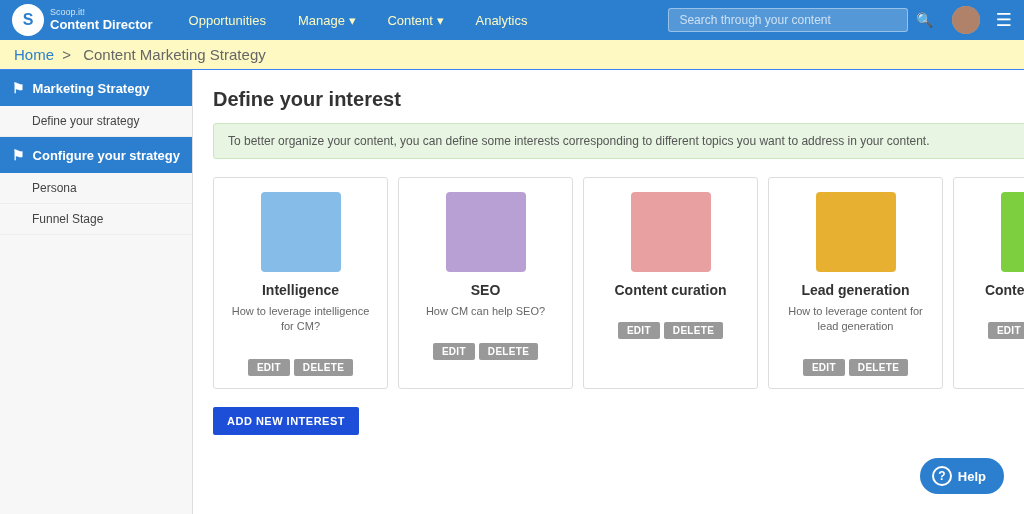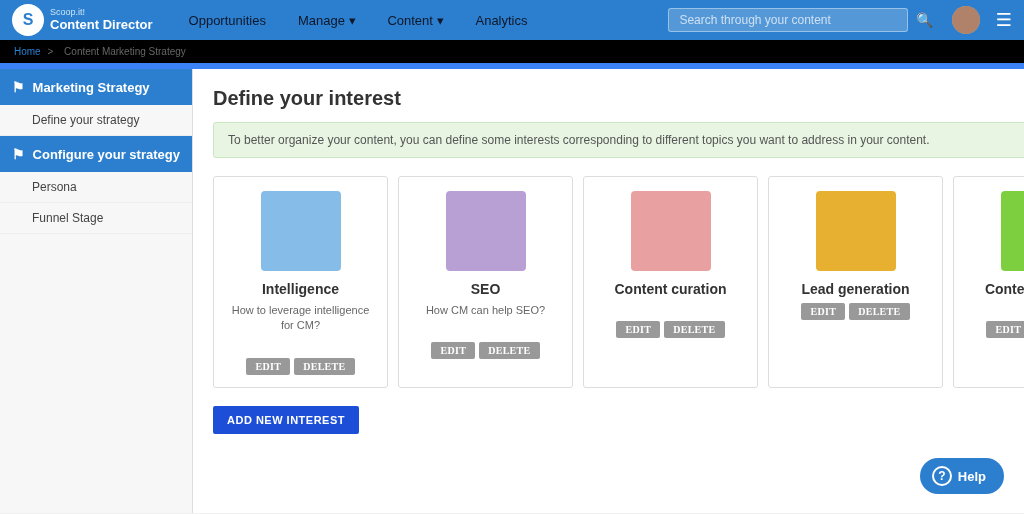--- a/index.html
+++ b/index.html
@@ -19,37 +19,37 @@
     }
     .logo-icon {
       width: 32px; height: 32px; background: white; border-radius: 50%; display: flex; align-items: center; justify-content: center;
     }
     .logo-icon-inner { font-size: 16px; font-weight: bold; color: #2b7fce; }
     .logo-text { line-height: 1.1; }
     .logo-text .line1 { font-size: 9px; color: #cce4f7; font-weight: normal; }
     .logo-text .line2 { font-size: 13px; color: white; font-weight: bold; }
     .nav-items { display: flex; align-items: center; gap: 0; flex: 1; }
     .nav-item {
-      color: #0f172a; font-size: 13px; padding: 0 16px; height: 40px; display: flex; align-items: center; gap: 4px; cursor: pointer; white-space: nowrap;
+      color: #fef9c3; font-size: 13px; padding: 0 16px; height: 40px; display: flex; align-items: center; gap: 4px; cursor: pointer; white-space: nowrap;
     }
     .nav-search {
       margin-left: auto; display: flex; align-items: center; gap: 8px;
     }
     .search-box {
       background: rgba(255,255,255,0.2); border: 1px solid rgba(255,255,255,0.4); border-radius: 3px;
       padding: 4px 10px; color: white; font-size: 12px; width: 240px; outline: none;
     }
     .search-box::placeholder { color: rgba(255,255,255,0.7); }
     .search-btn { background: none; border: none; color: white; cursor: pointer; font-size: 14px; }
     .nav-avatar { width: 28px; height: 28px; border-radius: 50%; background: #c0a080; margin-left: 10px; overflow: hidden; }
     .nav-hamburger { color: white; font-size: 18px; margin-left: 8px; cursor: pointer; }
 
     
     .breadcrumb {
-      background: #000000; border-bottom: 6px solid #3b82f6; padding: 6px 14px; font-size: 10px; color: #666;
+      background: #fef9c3; border-bottom: 1px solid #3b82f6; padding: 6px 14px; font-size: 15px; color: #666;
     }
     .breadcrumb a { color: #2b7fce; text-decoration: none; }
     .breadcrumb span { margin: 0 4px; }
 
     
     .main-layout { display: flex; min-height: calc(514px - 40px - 30px); }
 
     
     .sidebar { width: 193px; background: #f7f7f7; border-right: 1px solid #ddd; flex-shrink: 0; }
     .sidebar-section {
@@ -77,21 +77,21 @@
       width: 175px; flex-shrink: 0; text-align: center;
     }
     .card-color-box {
       width: 80px; height: 80px; border-radius: 4px; margin: 0 auto 10px;
     }
     .card-title { font-size: 14px; font-weight: bold; color: #333; margin-bottom: 6px; }
     .card-desc { font-size: 11px; color: #666; margin-bottom: 24px; line-height: 1.4; }
     .card-actions { display: flex; gap: 4px; justify-content: center; }
     .btn-sm {
       padding: 3px 9px; font-size: 10px; font-weight: bold; border: none; border-radius: 2px;
-      cursor: pointer; background: #999; color: white; text-transform: uppercase; letter-spacing: 0.3px; font-family: Liberation Serif, serif;
+      cursor: pointer; background: #999; color: white; text-transform: uppercase; letter-spacing: 0.3px;
     }
 
     
     .add-interest-btn {
       background: #1d4ed8; color: white; border: none; border-radius: 2px;
       padding: 8px 14px; font-size: 11px; font-weight: bold; text-transform: uppercase;
       letter-spacing: 0.5px; cursor: pointer;
     }
 
     
@@ -188,20 +188,21 @@
       <div class="card-title">Content curation</div>
       <div class="card-desc"></div>
       <div class="card-actions">
         <button class="btn-sm">EDIT</button>
         <button class="btn-sm">DELETE</button>
       </div>
     </div>
         <div class="interest-card">
       <div class="card-color-box" style="background:#e8b030;"></div>
       <div class="card-title">Lead generation</div>
+      <div class="card-desc">How to leverage content for lead generation</div>
       <div class="card-actions">
         <button class="btn-sm">EDIT</button>
         <button class="btn-sm">DELETE</button>
       </div>
     </div>
         <div class="interest-card">
       <div class="card-color-box" style="background:#7dcf40;"></div>
       <div class="card-title">Content strategy</div>
       <div class="card-desc"></div>
       <div class="card-actions">

